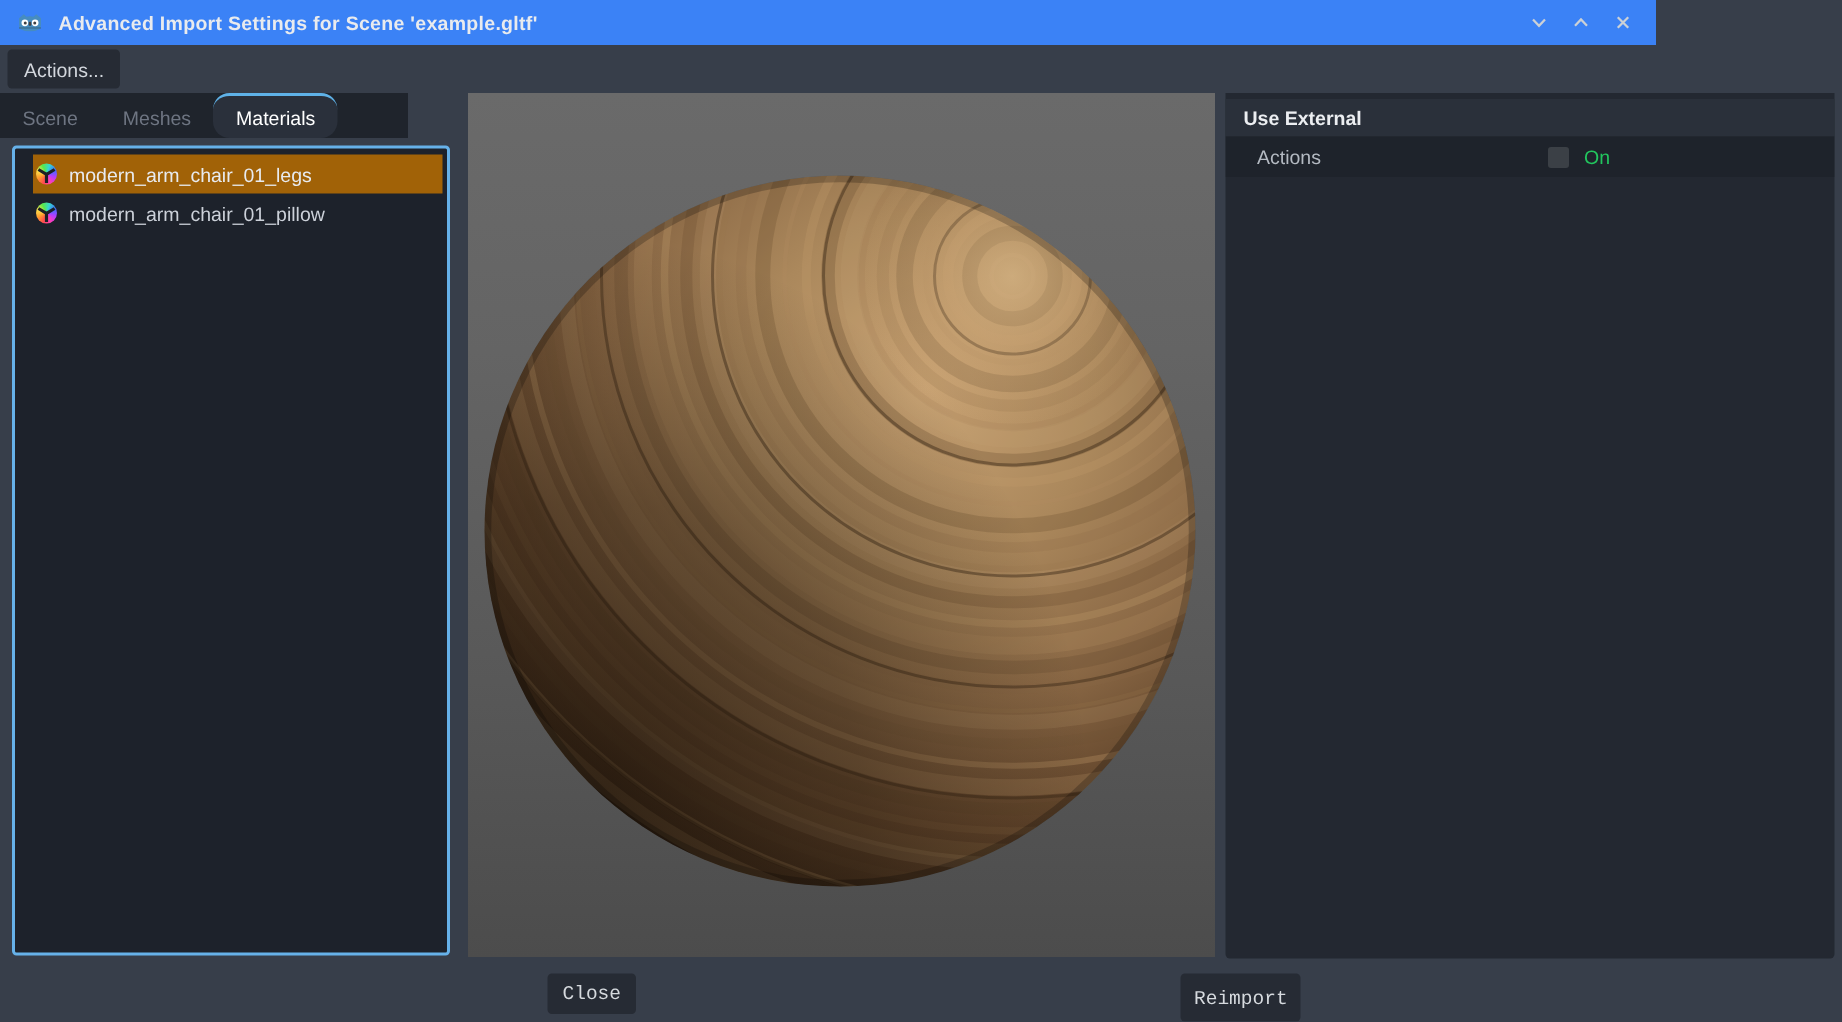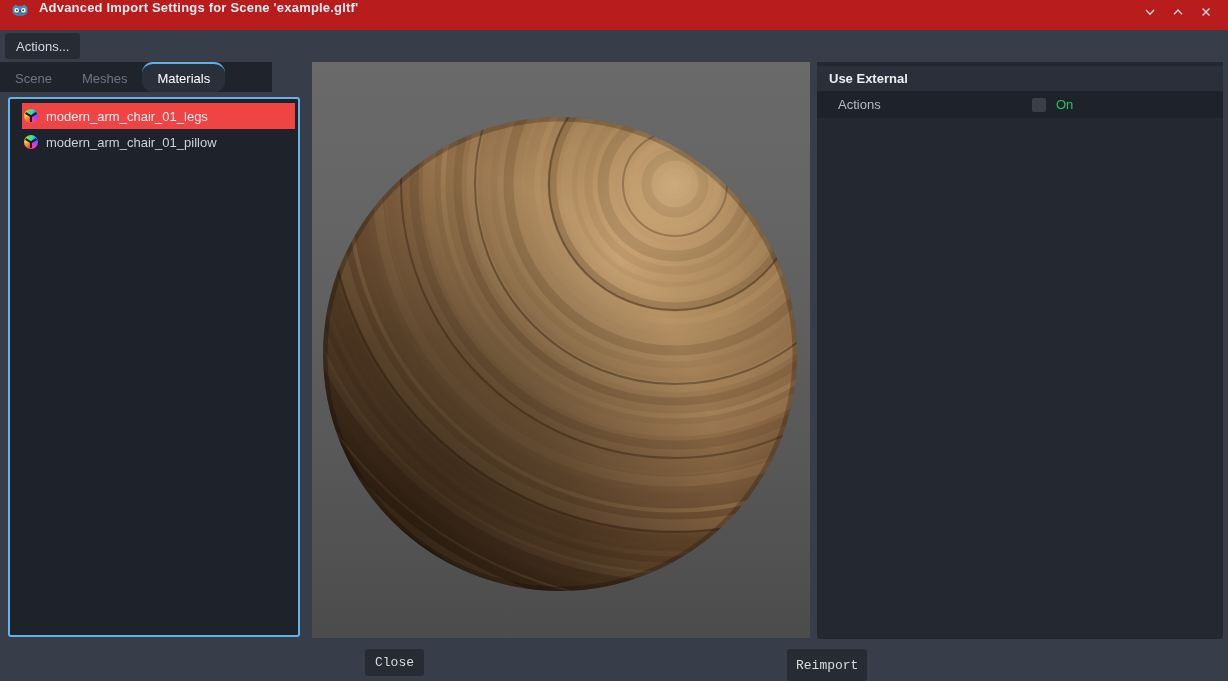--- a/index.html
+++ b/index.html
@@ -6,22 +6,22 @@
   html,body { width:1228px; height:681px; overflow:hidden; }
   body {
     position:relative;
     background:#373e4a;
     font-family:"Liberation Sans", sans-serif;
     -webkit-font-smoothing:antialiased;
   }
 
   
   .titlebar {
-    position:absolute; left:0; top:0; width:1228px; height:30px;
-    background:#b91c1c; display:flex; align-items:flex-start; padding:0 10px;
+    position:absolute; left:0; top:0; width:1104px; height:30px;
+    background:#3b82f6; display:flex; align-items:center; padding:0 10px;
   }
   .app-icon { width:20px; height:20px; margin-right:9px; flex:0 0 auto; }
   .title { font-size:13px; font-weight:bold; color:#e9ebee; letter-spacing:.2px; }
   .win-controls { margin-left:auto; display:flex; gap:4px; }
   .win-btn {
     width:24px; height:24px; display:flex; align-items:center; justify-content:center;
     background:transparent; border:none; cursor:default;
   }
   .win-btn svg { display:block; }
 
@@ -47,21 +47,21 @@
   
   .list-panel {
     position:absolute; left:8px; top:97px; width:292px; height:540px;
     background:#1d222b; border:2px solid #66b1e9; border-radius:3px;
     padding:4px 3px 0 12px;
   }
   .mat-row {
     height:26px; display:flex; align-items:center; gap:8px;
     font-size:13px; color:#ccd1d9; padding-left:2px;
   }
-  .mat-row.selected { background:#ef4444; color:#e8ebf0; }
+  .mat-row.selected { background:#a16207; color:#e8ebf0; }
   .mat-icon {
     position:relative; width:14px; height:14px; border-radius:50%; flex:0 0 auto;
     background:conic-gradient(from 200deg,#ff4d4d,#ff9d2e,#ffe14d,#57e84a,#35d6d0,#3f6cff,#b23dff,#ff3db8,#ff4d4d);
   }
   .mat-icon svg { position:absolute; left:0; top:0; }
 
   
   .preview {
     position:absolute; left:312px; top:62px; width:498px; height:576px;
     background:linear-gradient(180deg,#6a6a6a 0%,#646464 30%,#585858 68%,#4c4c4c 100%);

